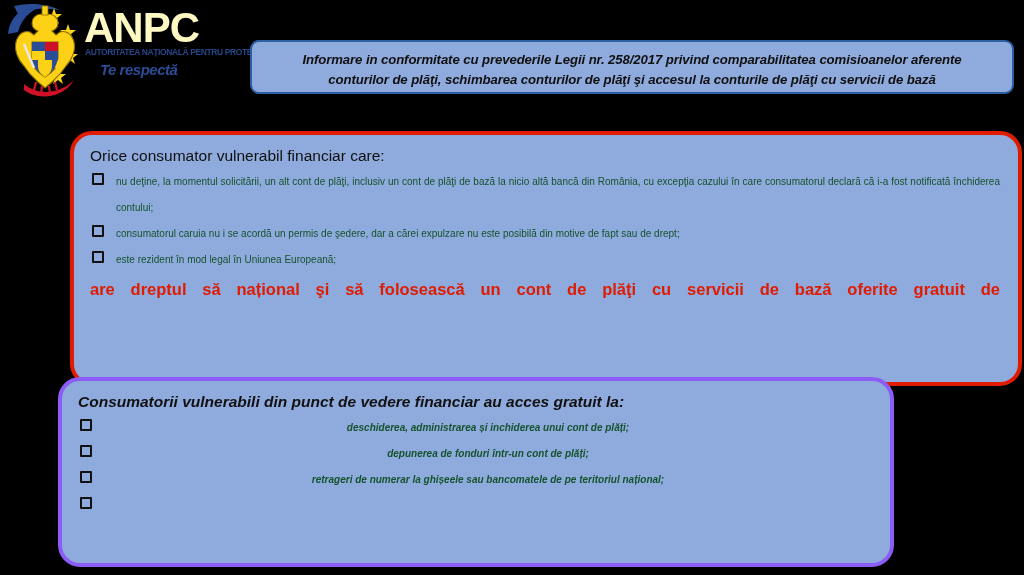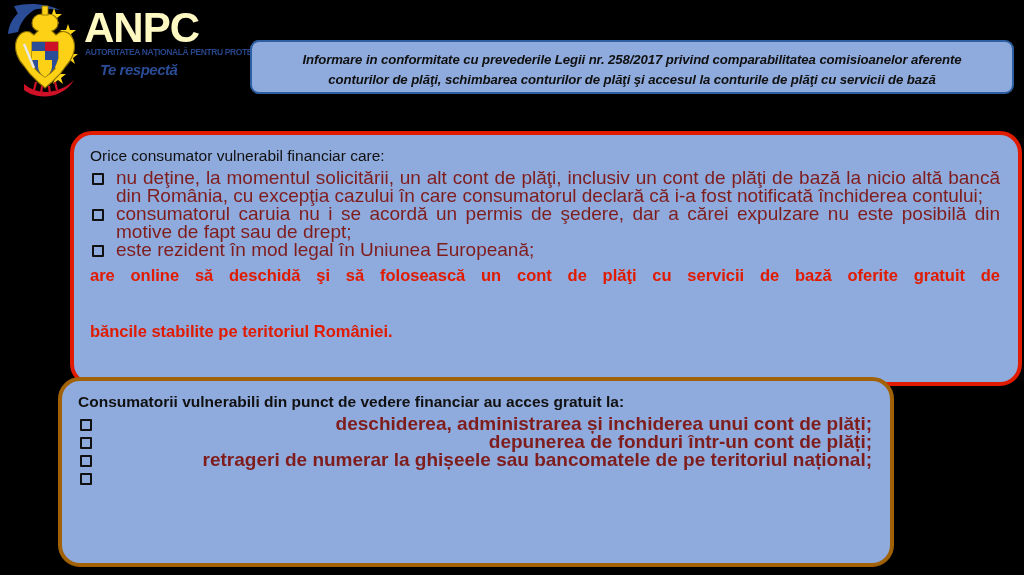--- a/index.html
+++ b/index.html
@@ -112,21 +112,22 @@
     width: 952px;
     height: 255px;
     border: 4px solid #E01B00;
     margin-top: 21px;
   }
   #box-services {
     left: 58px;
     top: 377px;
     width: 836px;
     height: 190px;
-    border: 4px solid #a16207;
+    border: 4px solid #8b5cf6;
+    font-style: italic;
   }
   .box-inner {
     padding: 8px 18px 8px 16px;
   }
 
   .lead-line {
     font-family: "Liberation Sans", sans-serif;
     font-size: 15.5px;
     color: #111111;
     line-height: 26px;
@@ -136,38 +137,38 @@
 
   ul.check-list {
     list-style: none;
     margin: 0;
     padding: 0;
   }
   ul.check-list li {
     position: relative;
     padding-left: 26px;
     font-family: "Liberation Sans", sans-serif;
-    font-size: 19px;
-    line-height: 18px;
-    color: #7f1d1d;
+    font-size: 10px;
+    line-height: 26px;
+    color: #14532d;
     text-align: justify;
     text-justify: inter-word;
   }
   ul.check-list li .sq-bullet {
     position: absolute;
     left: 2px;
     top: 4px;
     width: 12px;
     height: 12px;
     border: 2.2px solid #111111;
     border-radius: 1px;
   }
   #box-eligibility ul.check-list li { font-weight: normal; }
   #box-services ul.check-list li { font-weight: bold; }
-  #box-services ul.check-list li { text-align: right; }
+  #box-services ul.check-list li { text-align: center; }
 
   .conclusion {
     font-family: "Liberation Sans", sans-serif;
     font-size: 16.5px;
     font-weight: bold;
     color: #E01B00;
     line-height: 28px;
     text-align: justify;
     text-justify: inter-word;
     margin-top: 2px;
@@ -243,22 +244,21 @@
       <li>
         <span class="sq-bullet"></span>
         <span>consumatorul caruia nu i se acordă un permis de şedere, dar a cărei expulzare nu este posibilă din motive de fapt sau de drept;</span>
       </li>
       <li>
         <span class="sq-bullet"></span>
         <span>este rezident în mod legal în Uniunea Europeană;</span>
       </li>
     </ul>
     <div class="conclusion">
-      <span class="justify-line l1">are online să deschidă şi să folosească un cont de plăţi cu servicii de bază oferite gratuit de</span>
-      <span class="l2">băncile stabilite pe teritoriul României.</span>
+      <span class="justify-line l1">are dreptul să național şi să folosească un cont de plăţi cu servicii de bază oferite gratuit de</span>
     </div>
   </div>
 </div>
 
 <div id="box-services" class="content-box">
   <div class="box-inner">
     <div class="lead-line bold">Consumatorii vulnerabili din punct de vedere financiar au acces gratuit la:</div>
     <ul class="check-list">
       <li>
         <span class="sq-bullet"></span>

